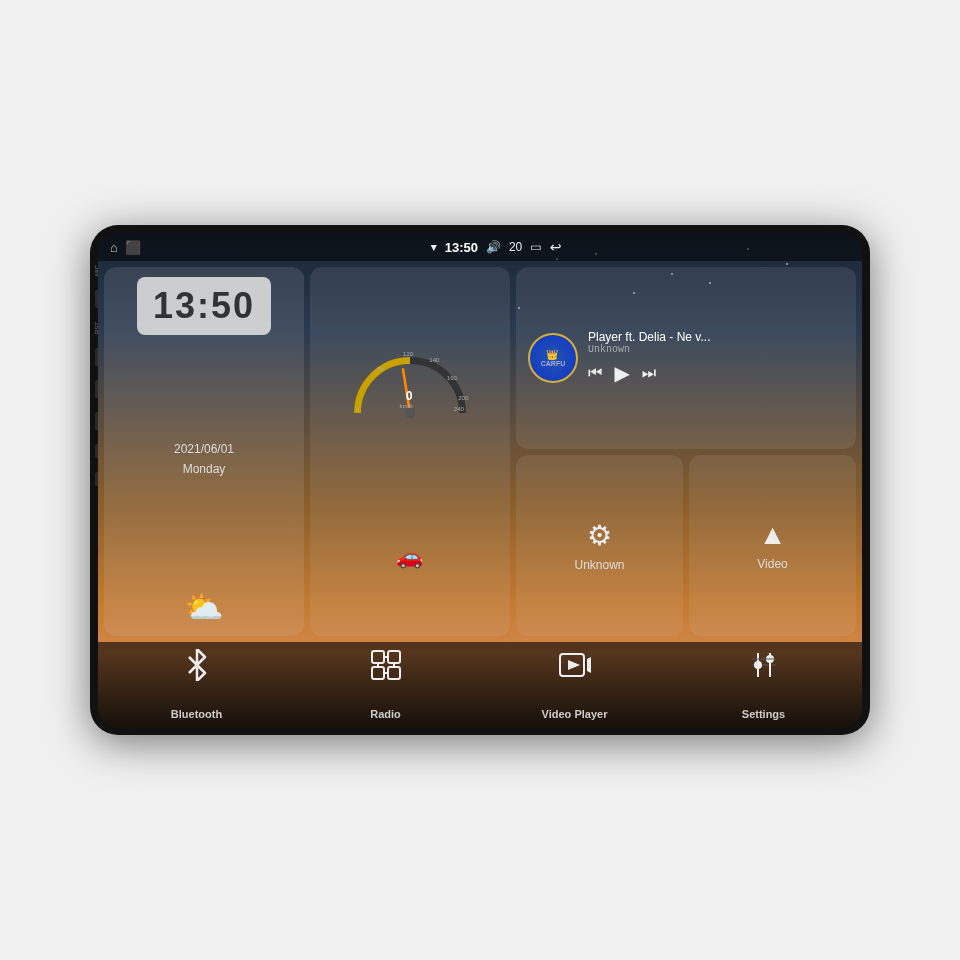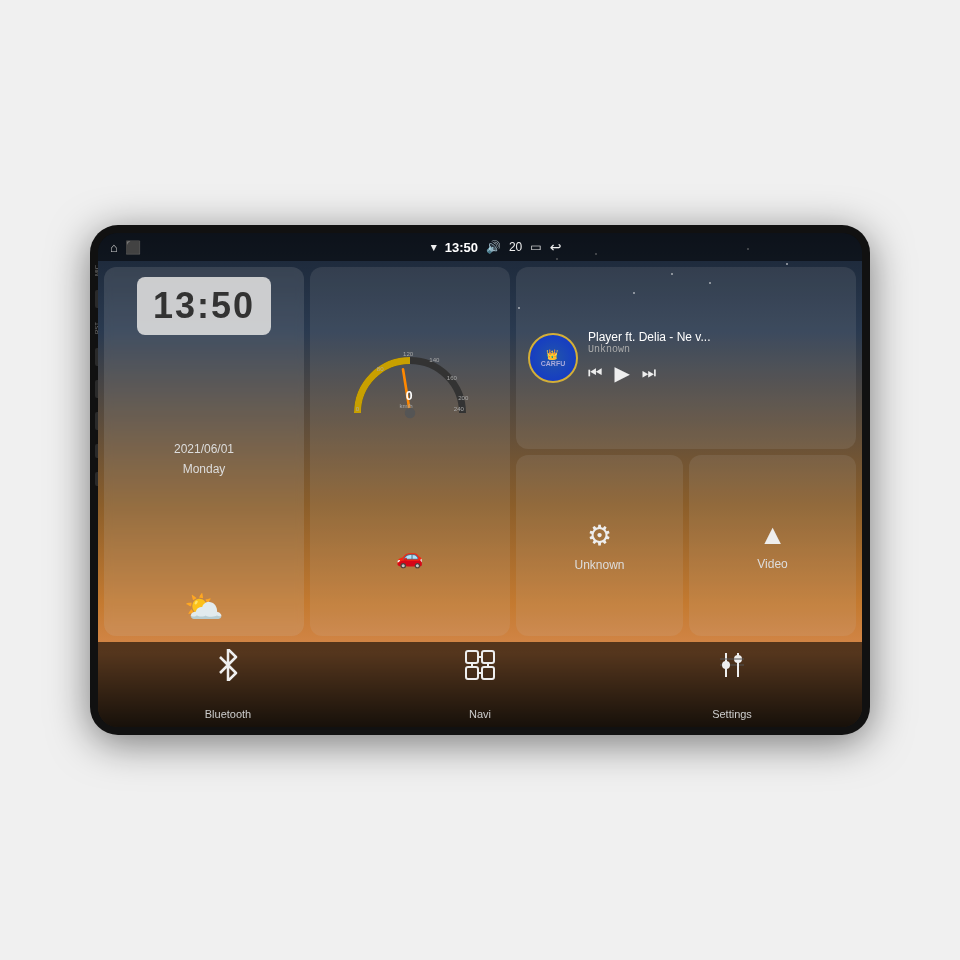--- a/index.html
+++ b/index.html
@@ -253,20 +253,21 @@
       height: 85px;
     }
 
     .bottom-item {
       display: flex;
       flex-direction: column;
       align-items: center;
       gap: 20px;
       cursor: pointer;
       flex: 1;
+      font-weight: bold;
     }
 
     .bottom-icon {
       font-size: 30px;
       color: #eee;
     }
 
     .bottom-label {
       color: #ccc;
       font-size: 11px;
@@ -436,23 +437,33 @@
                 <rect x="2" y="2" width="12" height="12" rx="2" fill="none" stroke="#eee" stroke-width="2"></rect>
                 <rect x="18" y="2" width="12" height="12" rx="2" fill="none" stroke="#eee" stroke-width="2"></rect>
                 <rect x="2" y="18" width="12" height="12" rx="2" fill="none" stroke="#eee" stroke-width="2"></rect>
                 <rect x="18" y="18" width="12" height="12" rx="2" fill="none" stroke="#eee" stroke-width="2"></rect>
                 <line x1="14" y1="8" x2="18" y2="8" stroke="#eee" stroke-width="2"></line>
                 <line x1="14" y1="24" x2="18" y2="24" stroke="#eee" stroke-width="2"></line>
                 <line x1="8" y1="14" x2="8" y2="18" stroke="#eee" stroke-width="2"></line>
                 <line x1="24" y1="14" x2="24" y2="18" stroke="#eee" stroke-width="2"></line>
               </svg>
             </div>
-            <span class="bottom-label">Navi</span>
-          </div>
-
+            <span class="bottom-label">Radio</span>
+          </div>
+
+          <div class="bottom-item">
+            <div class="bottom-icon">
+              <svg width="32" height="32" viewBox="0 0 32 32">
+                <rect x="1" y="5" width="24" height="22" rx="3" fill="none" stroke="#eee" stroke-width="2"></rect>
+                <polygon points="28,10 32,8 32,24 28,22" fill="#eee"></polygon>
+                <polygon points="9,11 21,16 9,21" fill="#eee"></polygon>
+              </svg>
+            </div>
+            <span class="bottom-label">Video Player</span>
+          </div>
 
           <div class="bottom-item">
             <div class="bottom-icon">
               <svg width="32" height="32" viewBox="0 0 32 32">
                 <line x1="4" y1="16" x2="28" y2="16" stroke="#555" stroke-width="1"></line>
                 <circle cx="10" cy="16" r="4" fill="#eee"></circle>
                 <line x1="10" y1="4" x2="10" y2="28" stroke="#eee" stroke-width="2"></line>
                 <circle cx="22" cy="10" r="4" fill="#eee"></circle>
                 <line x1="22" y1="4" x2="22" y2="28" stroke="#eee" stroke-width="2"></line>
                 <line x1="4" y1="10" x2="28" y2="10" stroke="#555" stroke-width="1"></line>

